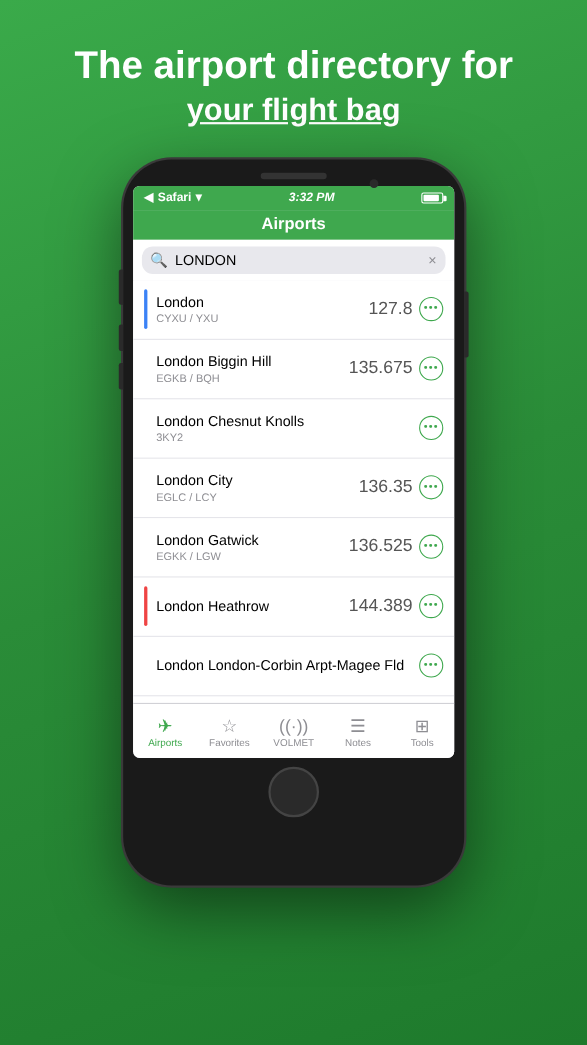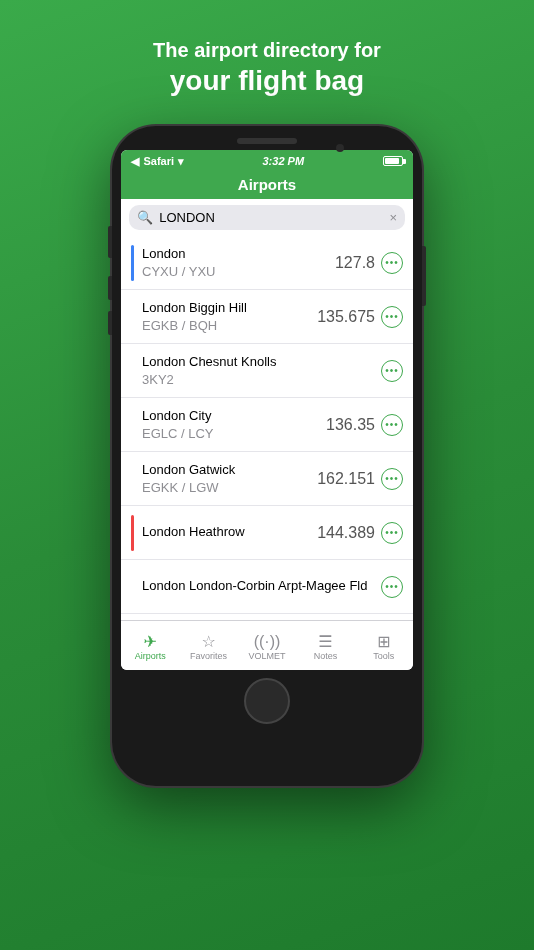--- a/index.html
+++ b/index.html
@@ -229,21 +229,21 @@
       font-size: 13px;
       color: #000;
       line-height: 1.3;
     }
 
     .item-name .bold {
       font-weight: 400;
     }
 
     .item-code {
-      font-size: 13px;
+      font-size: 10px;
       color: #8e8e93;
       margin-top: 1px;
     }
 
     .item-freq {
       font-size: 16px;
       color: #555;
       margin-right: 6px;
     }
 
@@ -332,22 +332,22 @@
       width: 4px;
       height: 24px;
       background: #2a2a2a;
       border-radius: 2px 0 0 2px;
     }
   </style>
 </head>
 <body>
 
 <div style="text-align:center; padding: 0 40px; margin-top: 38px;">
-  <div style="color:white; font-size:20px; font-weight:700; line-height:1.25;">The airport directory for</div>
-  <div style="color:white; font-size:28px; font-weight:700; line-height:1.25;">your flight bag</div>
+  <div style="color:white; font-size:35px; font-weight:700; line-height:1.25;">The airport directory for</div>
+  <div style="color:white; font-size:28px; font-weight:700; line-height:1.25;text-decoration:underline;">your flight bag</div>
 </div>
 
 <div class="phone-frame">
   <div class="vol-btn-1"></div>
   <div class="vol-btn-2"></div>
   <div class="camera"></div>
   <div class="speaker"></div>
 
   <div class="screen">
 
@@ -421,21 +421,21 @@
     <div class="dots-btn">
       <span class="dots-char">•••</span>
     </div>
   </div>
         <div class="airport-item">
     <div class="color-bar transparent"></div>
     <div class="item-info">
       <div class="item-name">London <span class="bold">Gatwick</span></div>
       <div class="item-code">EGKK / LGW</div>
     </div>
-    <span class="item-freq">162.151</span>
+    <span class="item-freq">136.525</span>
     <div class="dots-btn">
       <span class="dots-char">•••</span>
     </div>
   </div>
         <div class="airport-item">
     <div class="color-bar red"></div>
     <div class="item-info">
       <div class="item-name">London <span class="bold">Heathrow</span></div>
     </div>
     <span class="item-freq">144.389</span>

